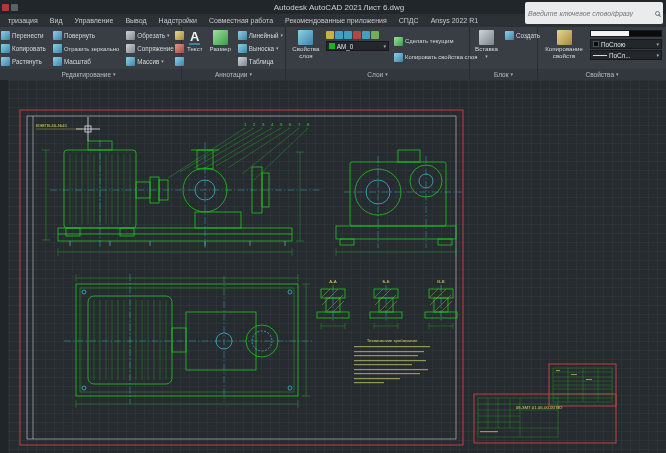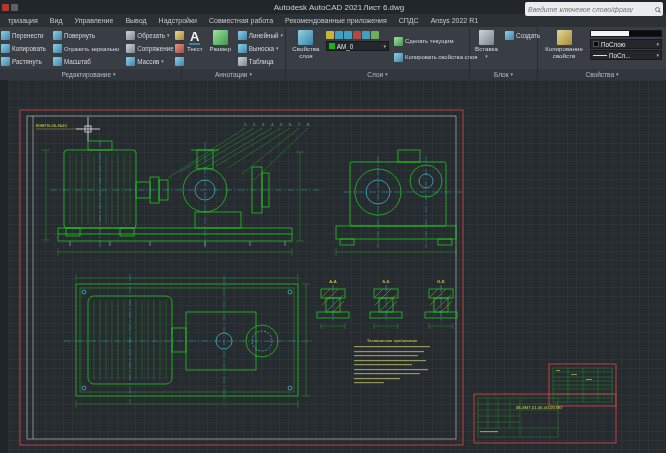--- a/index.html
+++ b/index.html
@@ -5,21 +5,21 @@
   *{margin:0;padding:0;box-sizing:border-box}
   html,body{width:666px;height:453px;overflow:hidden}
   body{background:#262b2f;font-family:"Liberation Sans",sans-serif;color:#d6d9db;position:relative}
 
   
   .titlebar{height:14px;background:#21262a;display:flex;align-items:center;position:relative;font-size:8px;color:#ccd0d3}
   .tb-icons{display:flex;gap:2px;margin-left:2px}
   .tb-ic{width:7px;height:7px;border-radius:1px;background:#5a6268}
   .tb-ic.red{background:#b03a30}
   .tb-center{position:absolute;left:12px;right:0;display:flex;justify-content:center;gap:1px;pointer-events:none}
-  .searchbox{position:absolute;right:3px;top:2px;height:14px;width:138px;background:#e9ebec;border-radius:2px;display:flex;align-items:center;padding:0 3px}
+  .searchbox{position:absolute;right:3px;top:2px;height:22px;width:138px;background:#e9ebec;border-radius:2px;display:flex;align-items:center;padding:0 3px}
   .searchbox input{flex:1;border:none;background:transparent;font-style:italic;font-size:7px;color:#555;outline:none;font-family:"Liberation Sans",sans-serif}
   .mag{width:5px;height:5px;border:1px solid #777;border-radius:50%;position:relative;flex:none}
   .mag::after{content:"";position:absolute;width:3px;height:1px;background:#777;transform:rotate(45deg);right:-2px;bottom:-1px}
 
   
   .tabs{height:13px;background:#2c3136;display:flex;align-items:center;font-size:7px;color:#c6cacd;padding-left:2px}
   .tab{padding:0 6px;height:100%;display:flex;align-items:center;white-space:nowrap}
 
   
   .ribbon{height:53px;background:#383e44;display:flex;overflow:hidden}

